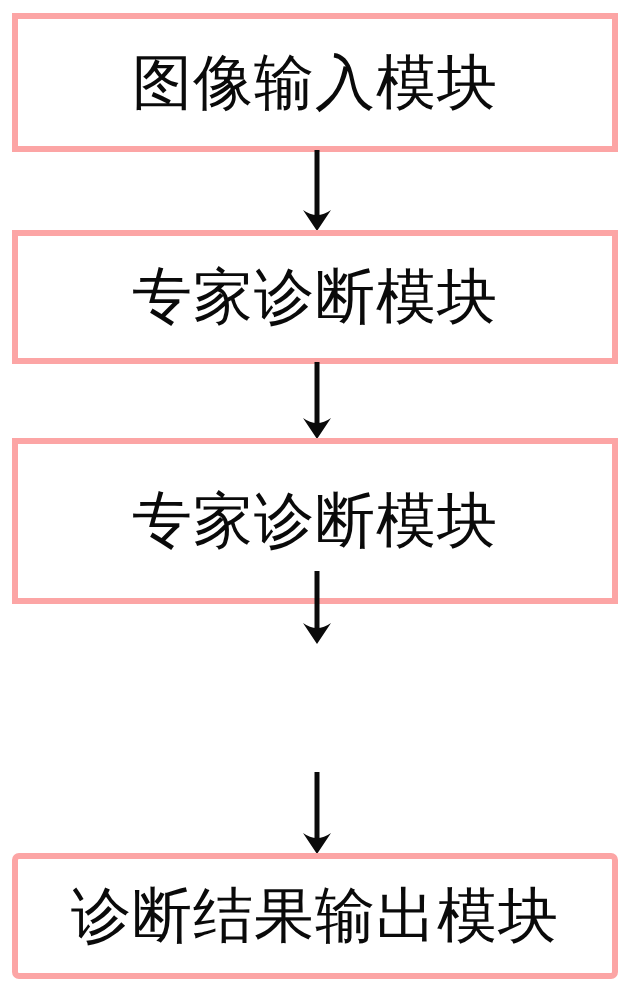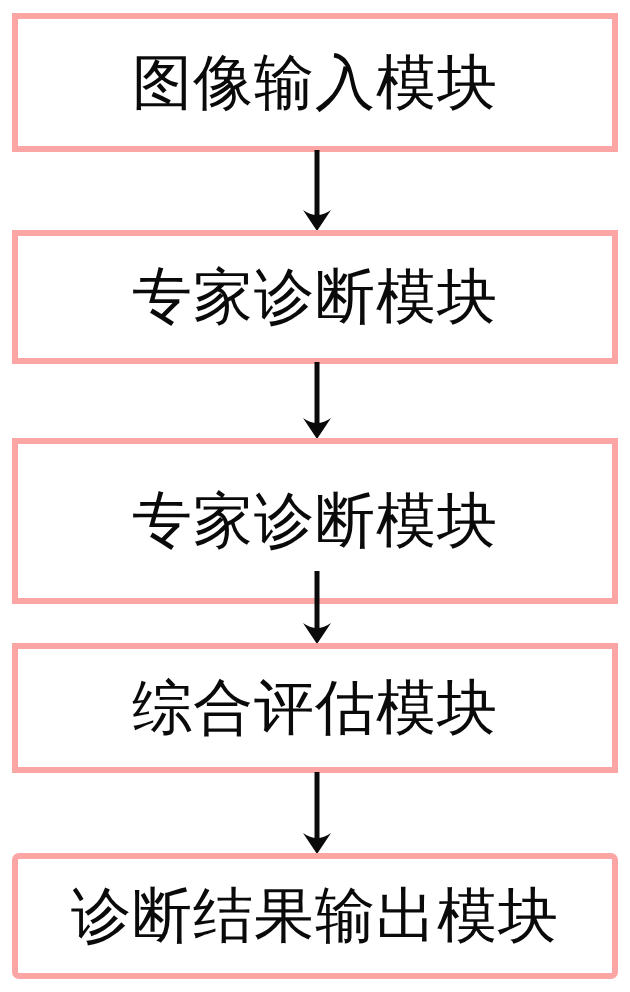--- a/index.html
+++ b/index.html
@@ -79,23 +79,20 @@
     <span class="box-label">专家诊断模块</span>
   </div>
 
   <div class="flow-arrow arrow-3">
     <svg viewBox="0 0 40 73" preserveAspectRatio="none">
       <line x1="20" y1="0" x2="20" y2="62" stroke="#0a0a0a" stroke-width="5"></line>
       <path d="M20 73 L6 52 Q20 62 34 52 Z" fill="#0a0a0a"></path>
     </svg>
   </div>
 
-  <div class="flow-box box-4">
-    <span class="box-label">综合评估模块</span>
-  </div>
 
   <div class="flow-arrow arrow-4">
     <svg viewBox="0 0 40 82" preserveAspectRatio="none">
       <line x1="20" y1="0" x2="20" y2="71" stroke="#0a0a0a" stroke-width="5"></line>
       <path d="M20 82 L6 61 Q20 71 34 61 Z" fill="#0a0a0a"></path>
     </svg>
   </div>
 
   <div class="flow-box box-5">
     <span class="box-label">诊断结果输出模块</span>

